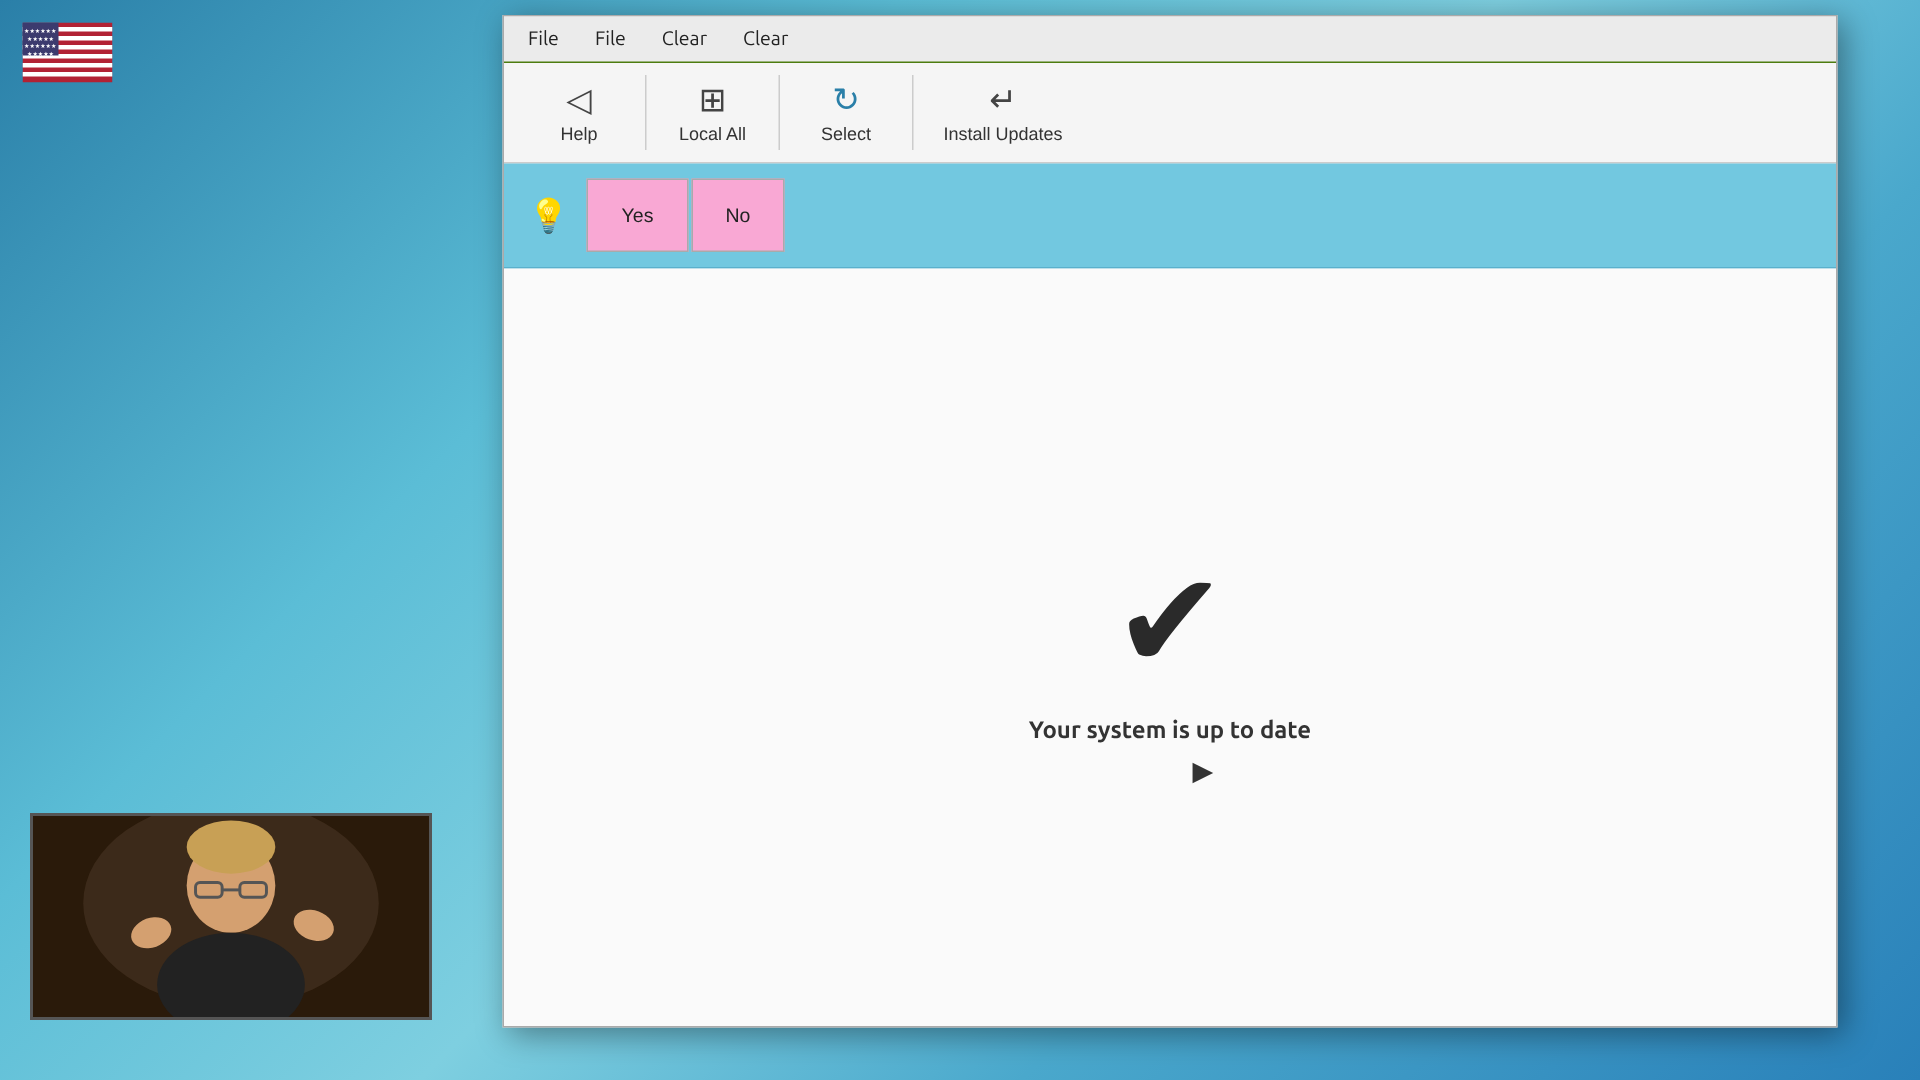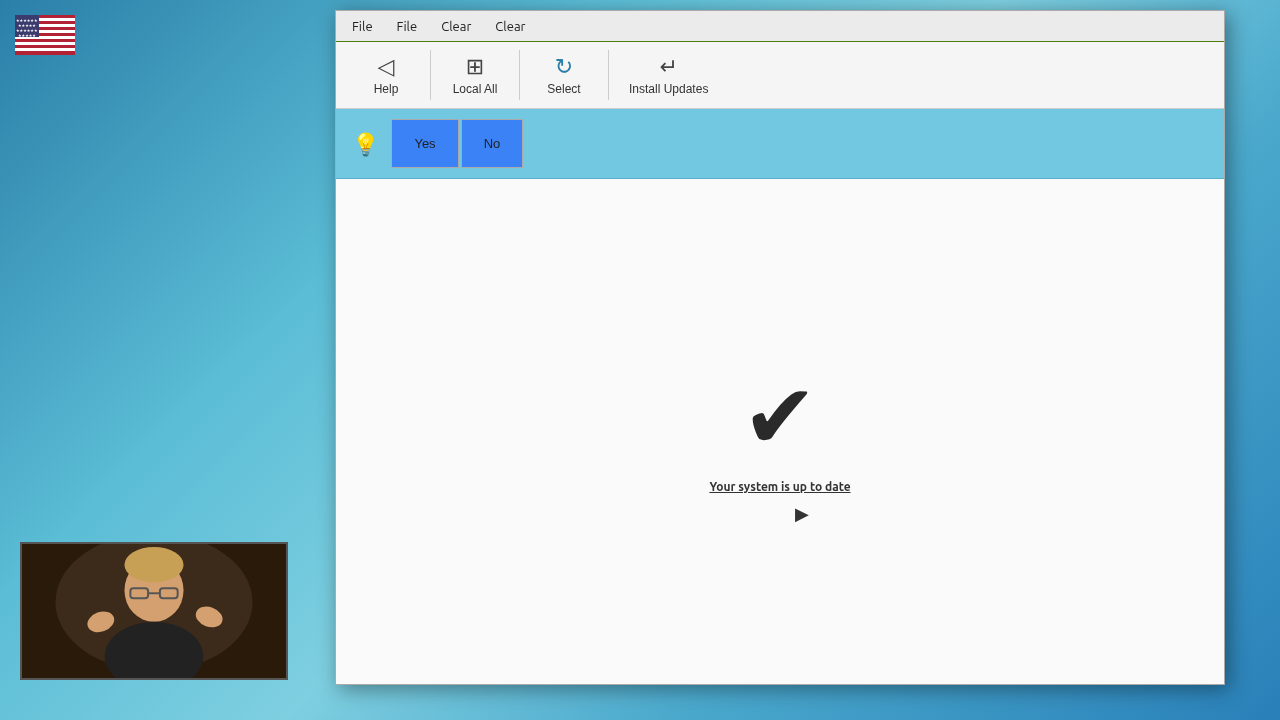--- a/index.html
+++ b/index.html
@@ -156,21 +156,21 @@
     }
 
     .banner-buttons {
       display: flex;
       gap: 2px;
     }
 
     .banner-btn {
       padding: 16px 22px;
       border: 1px solid #aaa;
-      background: #3b82f6;
+      background: #f9a8d4;
       font-size: 13px;
       cursor: pointer;
       color: #222;
     }
 
     
     .main-content {
       flex: 1;
       background: #fafafa;
       display: flex;
@@ -181,24 +181,23 @@
     }
 
     .checkmark-icon {
       font-size: 90px;
       color: #2a2a2a;
       line-height: 1;
       margin-bottom: 20px;
     }
 
     .up-to-date-text {
-      font-size: 12px;
+      font-size: 16px;
       font-weight: bold;
       color: #333;
-      text-decoration: underline;
     }
 
     
     .cursor-indicator {
       position: absolute;
       bottom: 160px;
       left: calc(50% + 15px);
       font-size: 18px;
       color: #333;
     }

